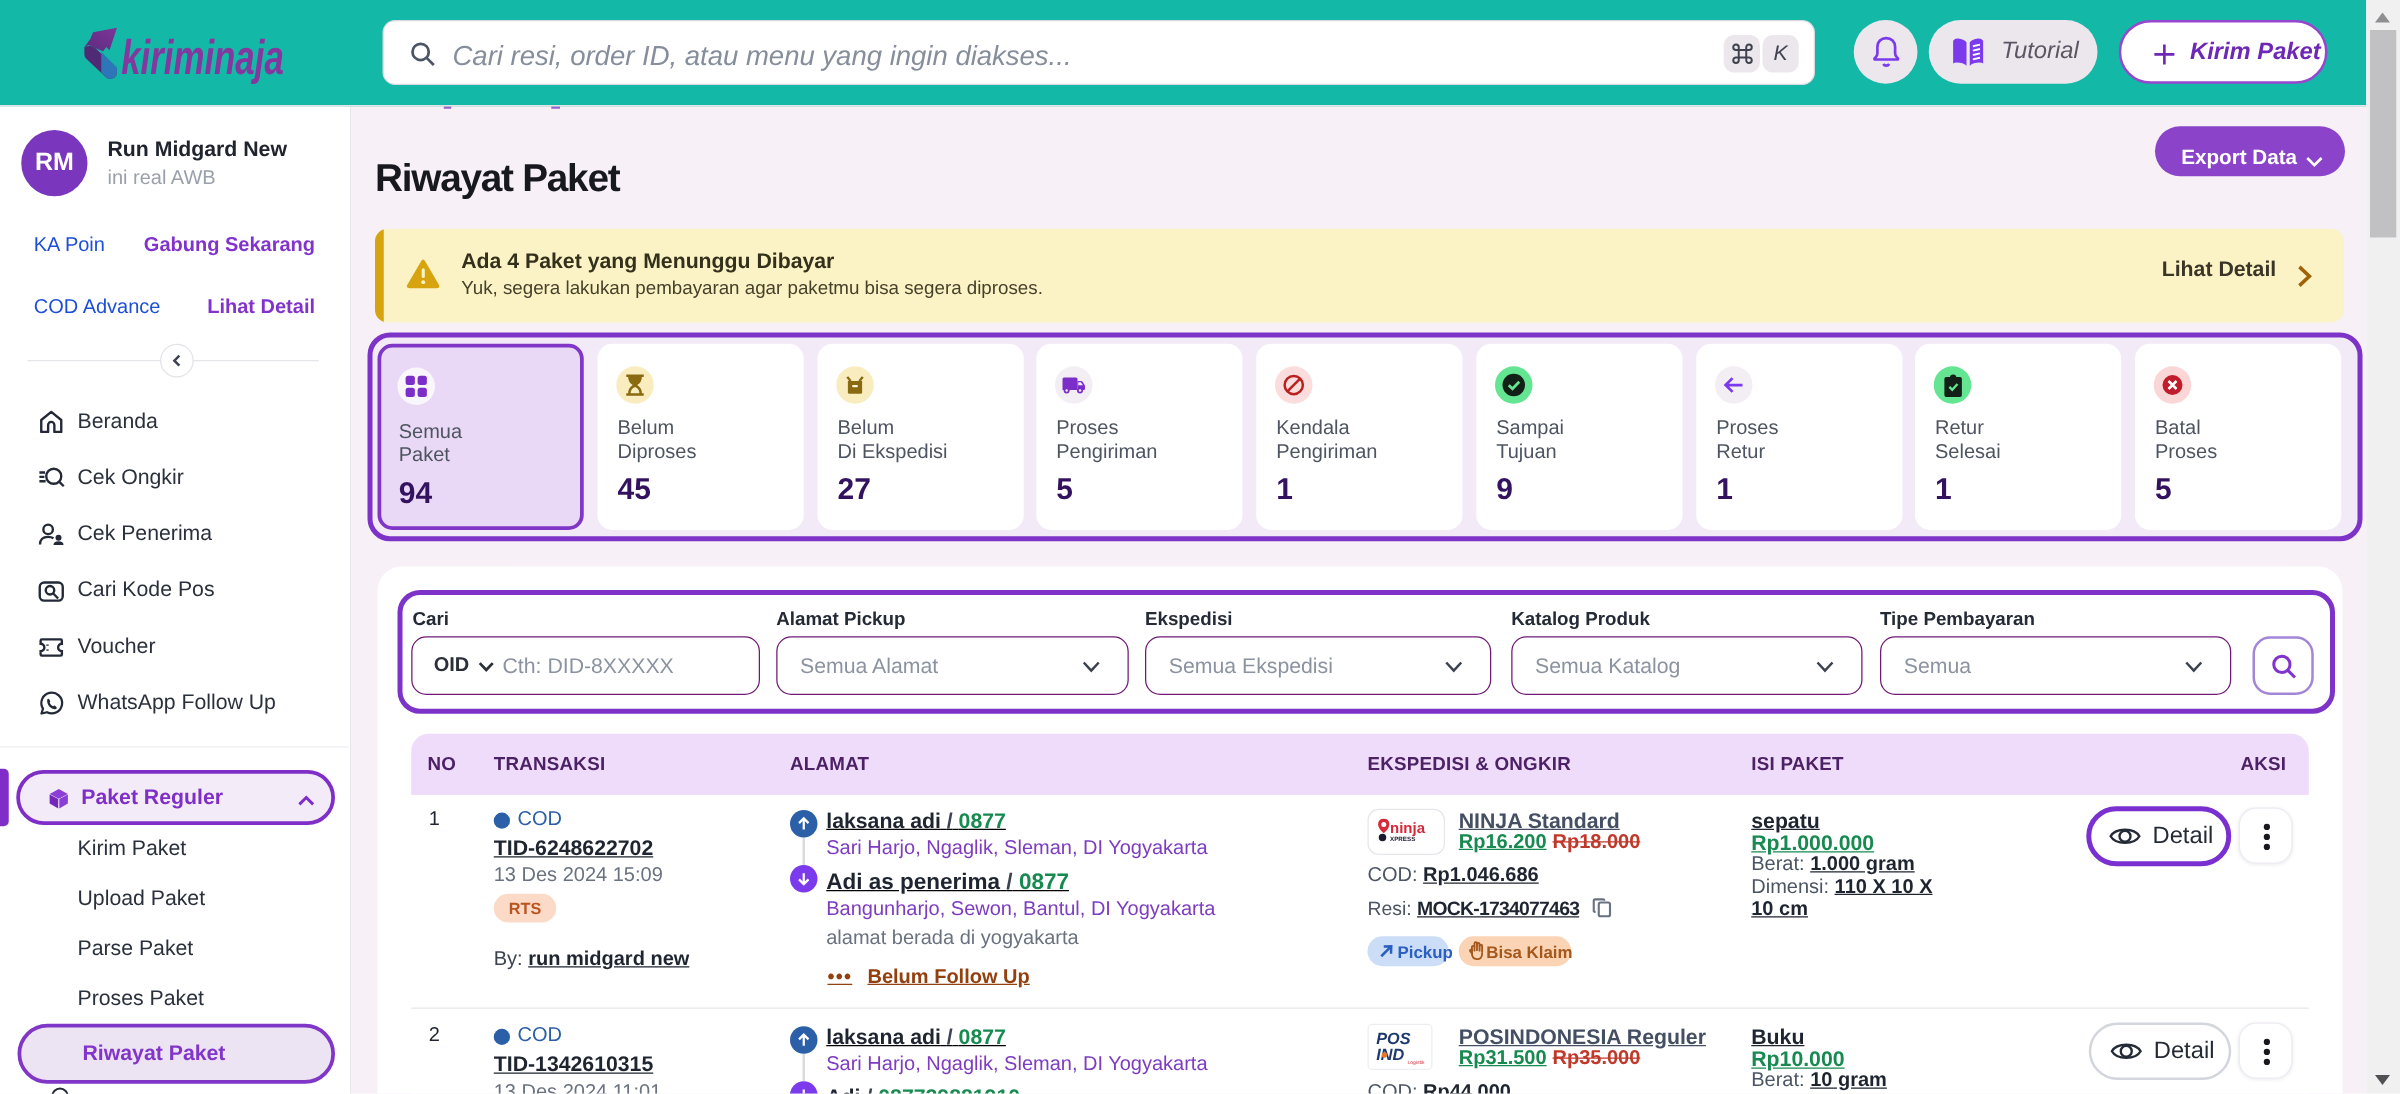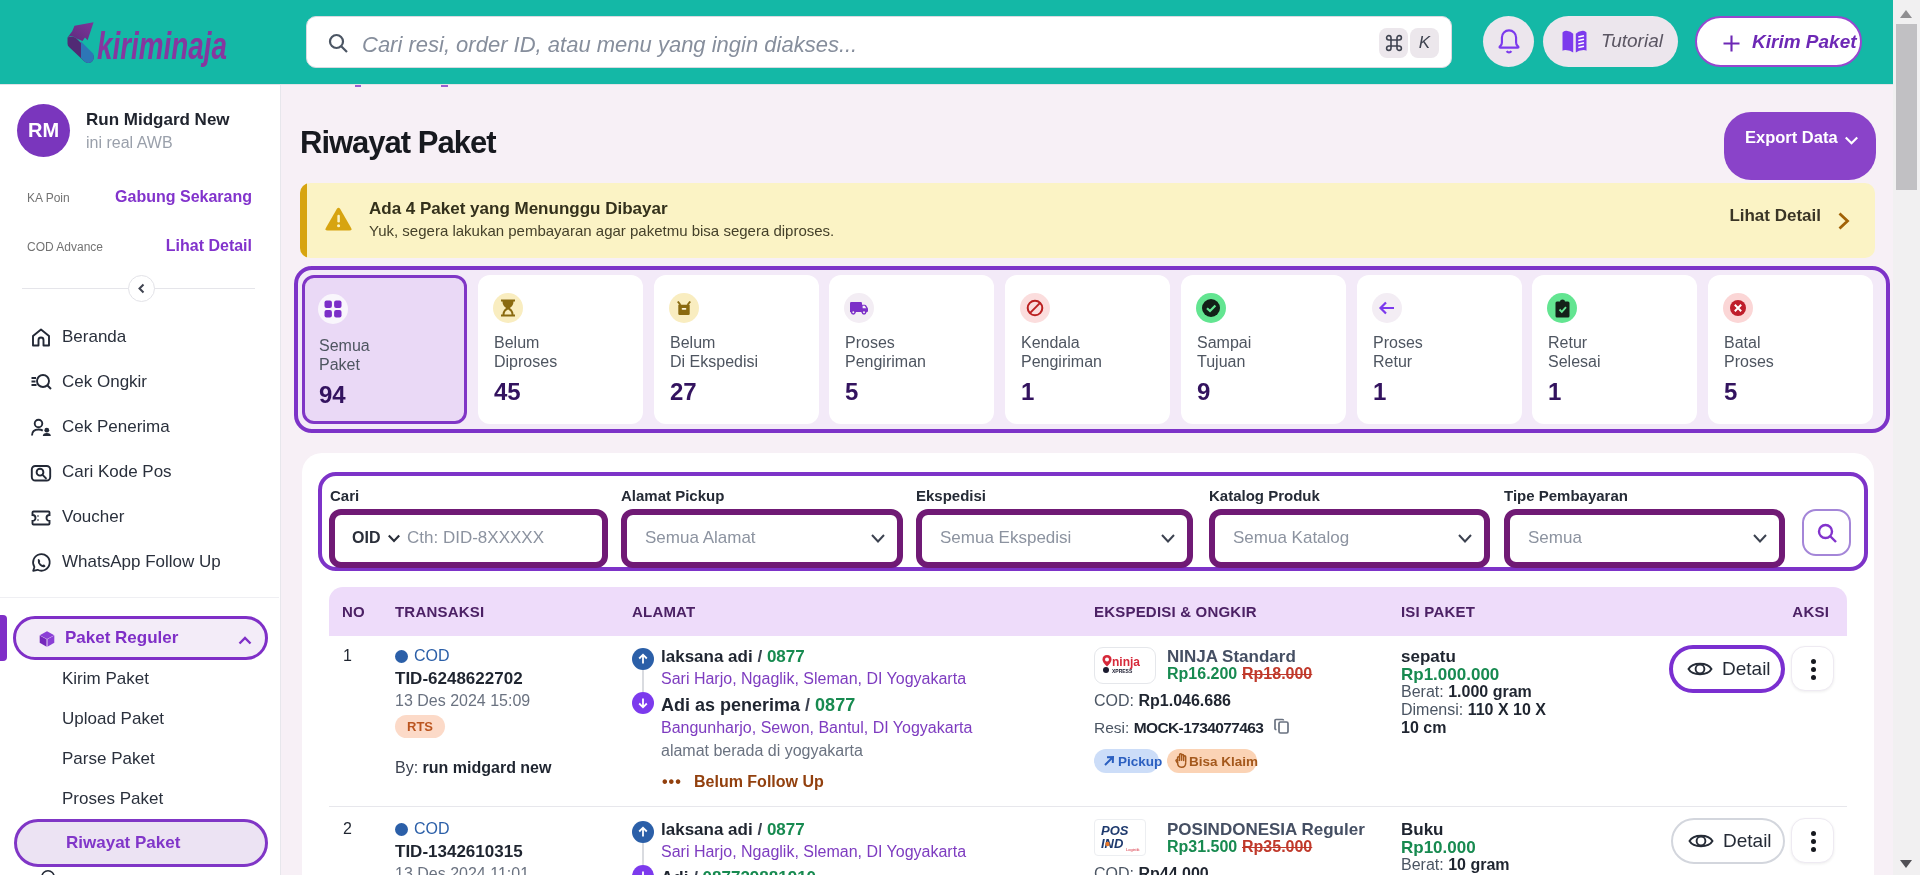--- a/index.html
+++ b/index.html
@@ -26,73 +26,73 @@
 #tutorial span { position:absolute; left:58px; top:14px; font-size:19px; color:#5b5663; }
 #kirim-btn { position:absolute; left:1695px; top:16px; width:167px; height:51px; border:2px solid #9747cf; border-radius:26px; background:#fff; }
 #kirim-btn span { position:absolute; left:55px; top:13px; font-size:19px; font-weight:bold; color:#6d28b5; }
 
 
 #sidebar { position:absolute; left:0; top:85px; width:281px; height:790px; background:#fff; border-right:1px solid #e7e7ec; z-index:9; }
 #avatar { position:absolute; left:17px; top:19px; width:53px; height:53px; border-radius:50%; background:#7a36bd; color:#fff; font-size:20px; font-weight:bold; text-align:center; line-height:53px; }
 #uname { position:absolute; left:86px; top:25px; font-size:17px; font-weight:bold; color:#20242e; }
 #usub { position:absolute; left:86px; top:49px; font-size:16px; color:#9aa0ab; }
 .siderow { position:absolute; left:27px; right:28px; }
-.siderow .lab { font-size:12px; color:#737373; }
+.siderow .lab { font-size:16px; color:#1d4ed8; }
 .siderow .lnk { float:right; font-size:16px; font-weight:bold; color:#8233cc; }
 #collapse-line { position:absolute; left:22px; right:25px; top:203px; border-top:1px solid #e5e5ea; }
 #collapse-btn { position:absolute; left:128px; top:190px; width:27px; height:27px; border-radius:50%; background:#fff; border:1px solid #e3e3e8; text-align:center; }
 .menu-item { position:absolute; left:0; width:281px; height:44px; }
 .menu-item .mi-ico { position:absolute; left:30px; top:11px; width:22px; height:22px; }
 .menu-item .mi-txt { position:absolute; left:62px; top:11px; font-size:17px; color:#2a303c; }
 #mdivider { position:absolute; left:0; right:1px; top:512px; border-top:1px solid #efeff3; }
 #pr-bar { position:absolute; left:0; top:530px; width:7px; height:46px; background:#7f2fc7; border-radius:0 4px 4px 0; }
 #pr-pill { position:absolute; left:13px; top:531px; width:255px; height:44px; border:3px solid #7f2fc7; border-radius:22px; background:#f3ecf8; }
 #pr-pill .mi-txt { position:absolute; left:49px; top:9px; font-size:17px; font-weight:bold; color:#7f2fc7; }
 .submenu { position:absolute; left:62px; font-size:17px; color:#2a303c; }
 #rw-pill { position:absolute; left:14px; top:734px; width:254px; height:48px; border:3px solid #8036c6; border-radius:24px; background:#ece3f3; }
 #rw-pill span { position:absolute; left:49px; top:11px; font-size:17px; font-weight:bold; color:#8136c9; }
 
 
 #main { position:absolute; left:281px; top:85px; width:1612px; height:790px; background:#f7f0f6; overflow:hidden; }
 #h1 { position:absolute; left:19px; top:40px; font-size:31px; font-weight:bold; color:#17191f; letter-spacing:-1px; }
 #datebox { position:absolute; left:1076px; top:33px; width:356px; height:47px; background:#fff; border:1px solid #ddd9e0; border-radius:12px; }
 #datebox span { position:absolute; left:20px; top:13px; font-size:18px; color:#8c93a0; }
-#exportbtn { position:absolute; left:1443px; top:27px; width:152px; height:68px; background:#8a43c9; border-radius:27px; }
+#exportbtn { position:absolute; left:1443px; top:16px; width:152px; height:40px; background:#8a43c9; border-radius:27px; }
 #exportbtn span { position:absolute; left:21px; top:16px; font-size:16.5px; font-weight:bold; color:#fff; }
 
 #banner { position:absolute; left:19px; top:98px; width:1575px; height:75px; background:#fbf3c5; border-radius:10px; overflow:hidden; }
 #banner .bar { position:absolute; left:0; top:0; width:7px; height:75px; background:#d7a410; }
 #banner .t1 { position:absolute; left:69px; top:16px; font-size:17px; font-weight:bold; color:#33301b; }
 #banner .t2 { position:absolute; left:69px; top:39px; font-size:15px; color:#45412a; }
 #banner .ld { position:absolute; right:54px; top:23px; font-size:17px; font-weight:bold; color:#3a3526; }
 
 #cards { position:absolute; left:13px; top:181px; width:1596px; height:167px; border:4px solid #7d33c8; border-radius:18px; background:#f3eaf8; }
 .card { position:absolute; top:5px; width:165px; height:149px; background:#fff; border-radius:12px; }
 .card.sel { background:#ead9f6; border:3px solid #8036c6; }
 .card .cico { position:absolute; left:15px; top:18px; width:30px; height:30px; border-radius:50%; }
 .card .clab { position:absolute; left:16px; top:58px; font-size:16px; color:#4e5560; line-height:19px; }
 .card .cnum { position:absolute; left:16px; top:103px; font-size:24px; font-weight:bold; color:#33135f; }
 
 #whitecard { position:absolute; left:21px; top:368px; width:1572px; height:422px; background:#fff; border-radius:20px 20px 0 0; }
 #filter { position:absolute; left:37px; top:387px; width:1550px; height:99px; border:4px solid #7d33c8; border-radius:18px; background:#fff; }
 .flabel { position:absolute; top:11px; font-size:15px; font-weight:bold; color:#252b36; }
-.finput { position:absolute; top:33px; height:59px; border:6px solid #701a75; border-radius:12px; background:#fff; }
+.finput { position:absolute; top:33px; height:47px; border:1px solid #701a75; border-radius:12px; background:#fff; }
 .finput .ph2 { position:absolute; left:18px; top:13px; font-size:17px; color:#8c93a0; }
 #searchbtn { position:absolute; left:1480px; top:33px; width:49px; height:47px; border:2px solid #a486d8; border-radius:14px; }
 
 #thead { position:absolute; left:48px; top:502px; width:1518px; height:49px; background:#eedcfa; border-radius:14px 14px 0 0; }
 #thead div { position:absolute; top:16px; font-size:15px; font-weight:bold; color:#4c2165; letter-spacing:0.2px; }
 .trow { position:absolute; left:48px; width:1518px; background:#fff; }
 #row1 { top:551px; height:171px; border-bottom:1px solid #e7e7ec; }
 #row2 { top:723px; height:68px; }
 .c-dark { color:#1f2530; }
 .c-gray { color:#6a7280; }
 .c-green { color:#178a50; }
 .c-purple { color:#7e3cc0; }
-.b { font-weight:bold; }
+.b { font-weight:bold;text-decoration:underline; }
 .cell { position:absolute; font-size:16px; white-space:nowrap; }
 .dots { width:43px; height:45px; background:#fff; border:1px solid #eeeaf2; border-radius:14px; box-shadow:0 1px 3px rgba(0,0,0,0.07); }
 .dot { position:absolute; left:19px; width:5px; height:5px; border-radius:50%; background:#17191f; }
 .dot:nth-child(1){ top:12px; } .dot:nth-child(2){ top:20px; } .dot:nth-child(3){ top:28px; }
 </style>
 </head>
 <body>
 <div id="topbar">
   <svg class="abs" style="left:62px;top:20px;" width="230" height="50" viewBox="0 0 230 50">
     <defs>

